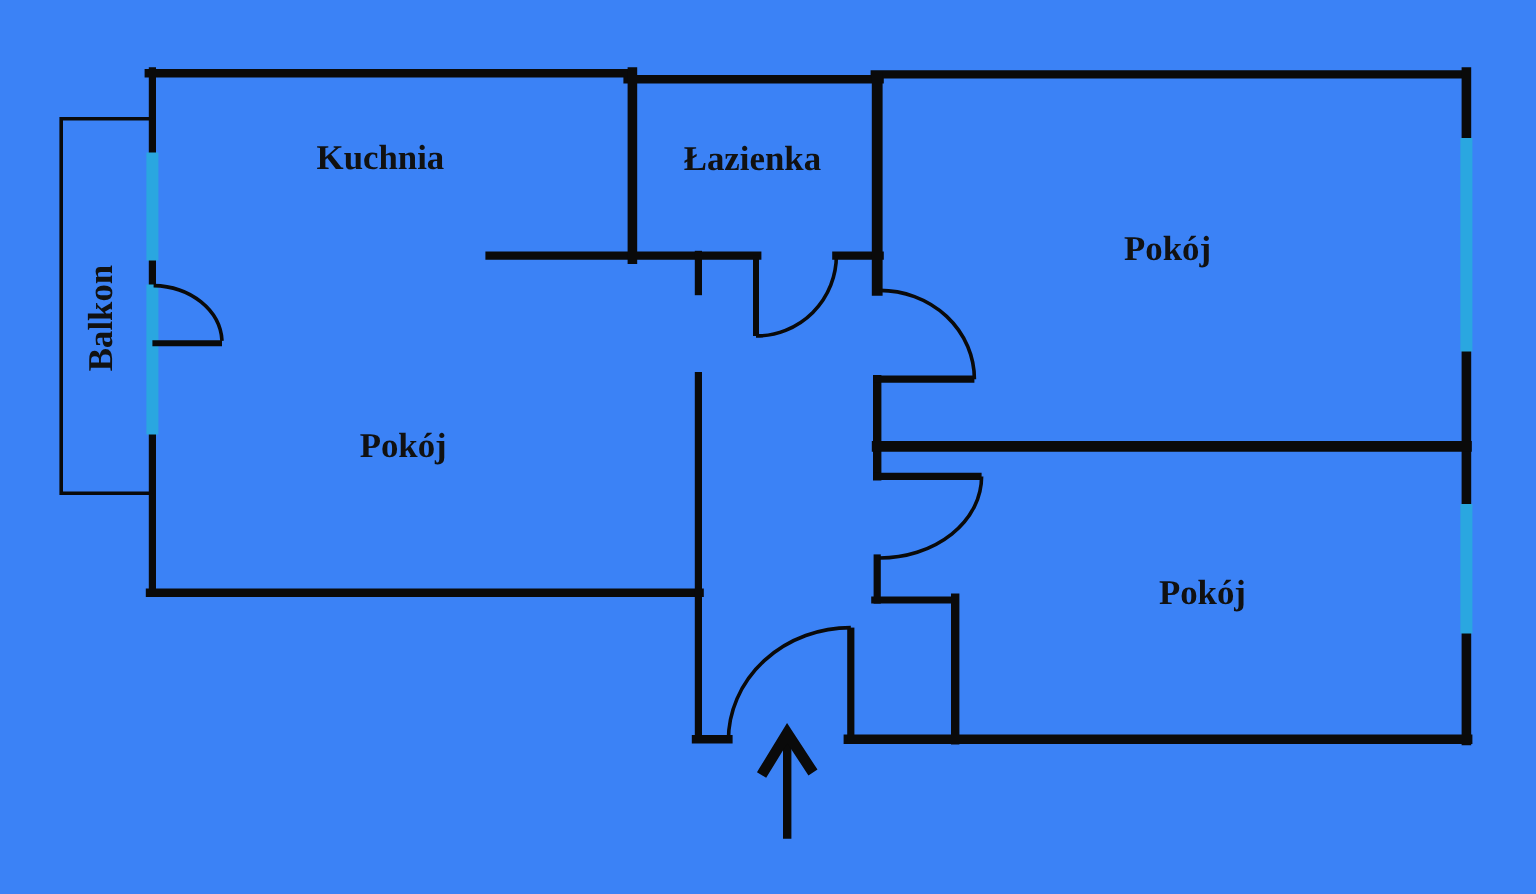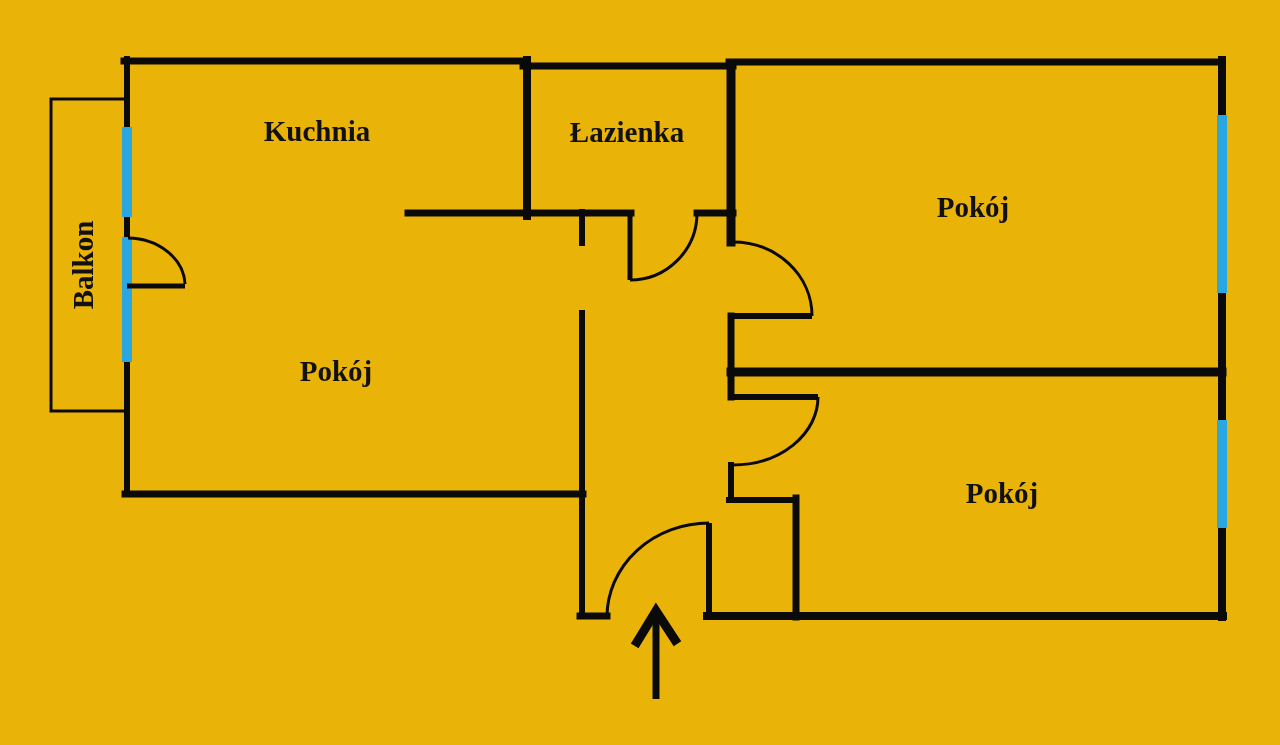--- a/index.html
+++ b/index.html
@@ -4,21 +4,21 @@
 <style>
   html, body {
     margin: 0;
     padding: 0;
     background: #ffffff;
   }
   .stage {
     position: relative;
     width: 1280px;
     height: 745px;
-    background: #eab308;
+    background: #3b82f6;
     overflow: hidden;
   }
   svg { display: block; }
   .room-label {
     font-family: "Liberation Serif", "DejaVu Serif", serif;
     font-weight: bold;
     font-size: 29px;
   }
 </style>
 </head>

